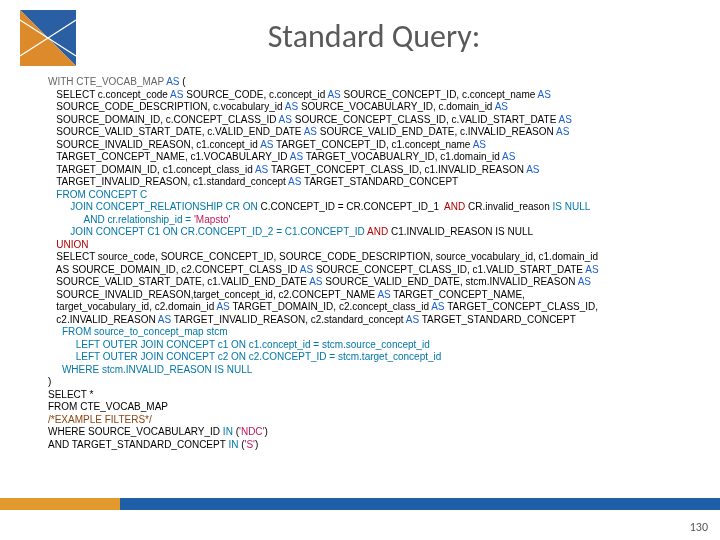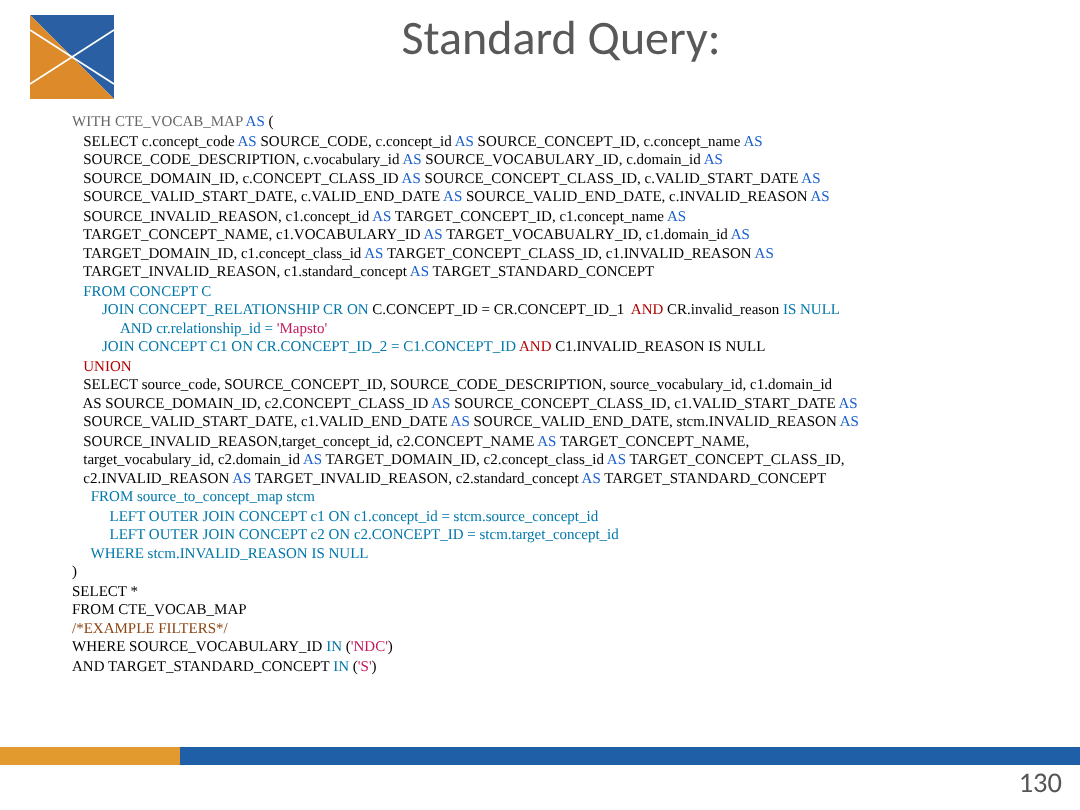--- a/index.html
+++ b/index.html
@@ -1,32 +1,32 @@
 <!DOCTYPE html>
 <html><head>
 <meta charset="utf-8">
 <style>
   *{margin:0;padding:0;box-sizing:border-box}
   html,body{width:720px;height:540px;font-family:Calibri,Arial,sans-serif;background:#fff;overflow:hidden;position:relative}
   .slide{width:720px;height:540px;position:relative}
-  .header{display:flex;align-items:flex-start;gap:12px;padding:8px 0 0 20px}
+  .header{display:flex;align-items:center;gap:12px;padding:8px 0 0 20px}
   .logo{width:56px;height:56px;flex:0 0 auto;margin-top:2px}
   .title-block{flex:1;text-align:center;padding-right:60px}
   .title-line{font-size:32px;font-weight:400;color:#595959;line-height:1.1}
-  .sql{font-family:Liberation Serif, serif;font-size:10px;line-height:1.25;color:#000;white-space:pre;margin:10px 0 0 48px} 
+  .sql{font-family:Liberation Sans, sans-serif;font-size:10px;line-height:1.25;color:#000;white-space:pre;margin:10px 0 0 48px} 
   .kw-union{color:#b30000}
   .kw-and{color:#b30000}
   .kw-blue{color:#1a5fd0}
   .kw-mid{color:#0077aa}
   .kw-gray{color:#666}
   .kw-brown{color:#8b4513}
   .lit{color:#c2185b}
   .bottom-rule{position:absolute;left:0;right:0;bottom:30px;height:12px;background:#1f5fa8}
   .bottom-accent{position:absolute;left:0;bottom:30px;width:120px;height:12px;background:#e29a2e}
-  .pagenum{position:absolute;right:12px;bottom:6px;font-size:19px;color:#555}
+  .pagenum{position:absolute;right:12px;bottom:6px;font-size:12px;color:#555}
 </style>
 </head>
 <body>
 <div class="slide">
 
   <div class="header">
     <svg class="logo" viewBox="0 0 56 56">
       <rect x="0" y="0" width="56" height="56" fill="#fff"></rect>
       <path d="M0,0 L56,0 L56,56 Z" fill="#2b5fa3"></path>
       <path d="M0,0 L0,56 L56,56 Z" fill="#dd8b2a"></path>

